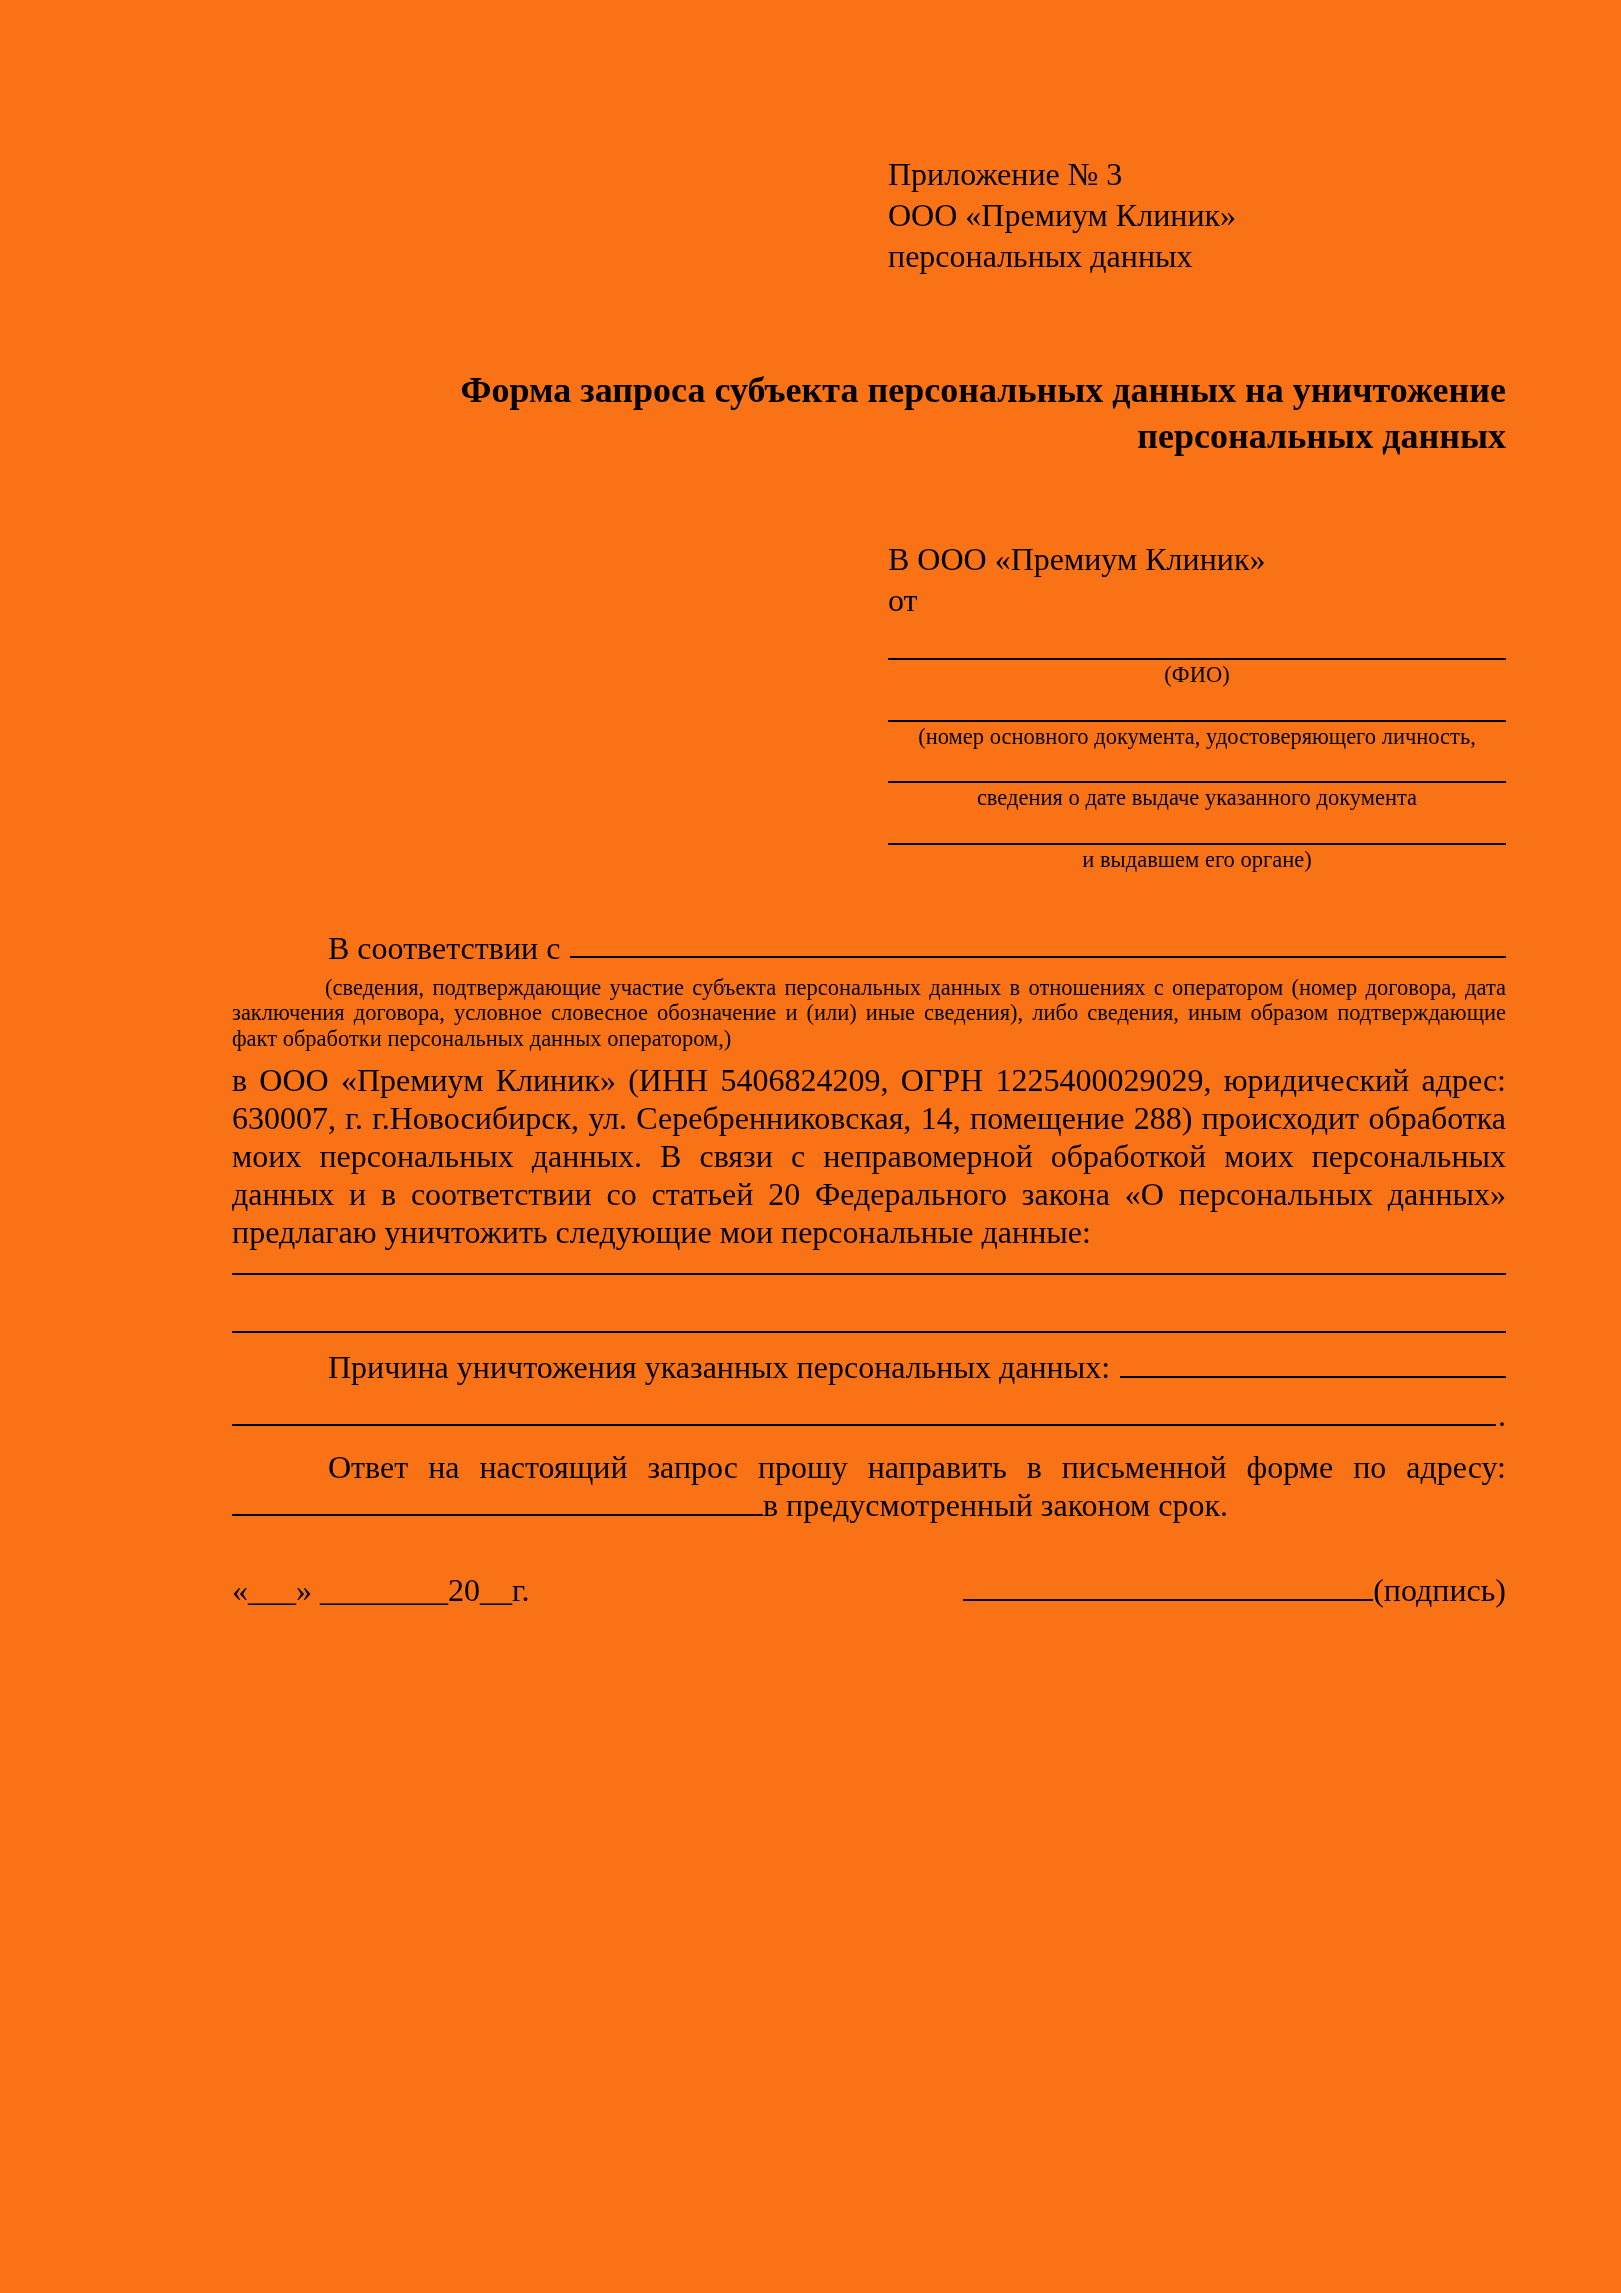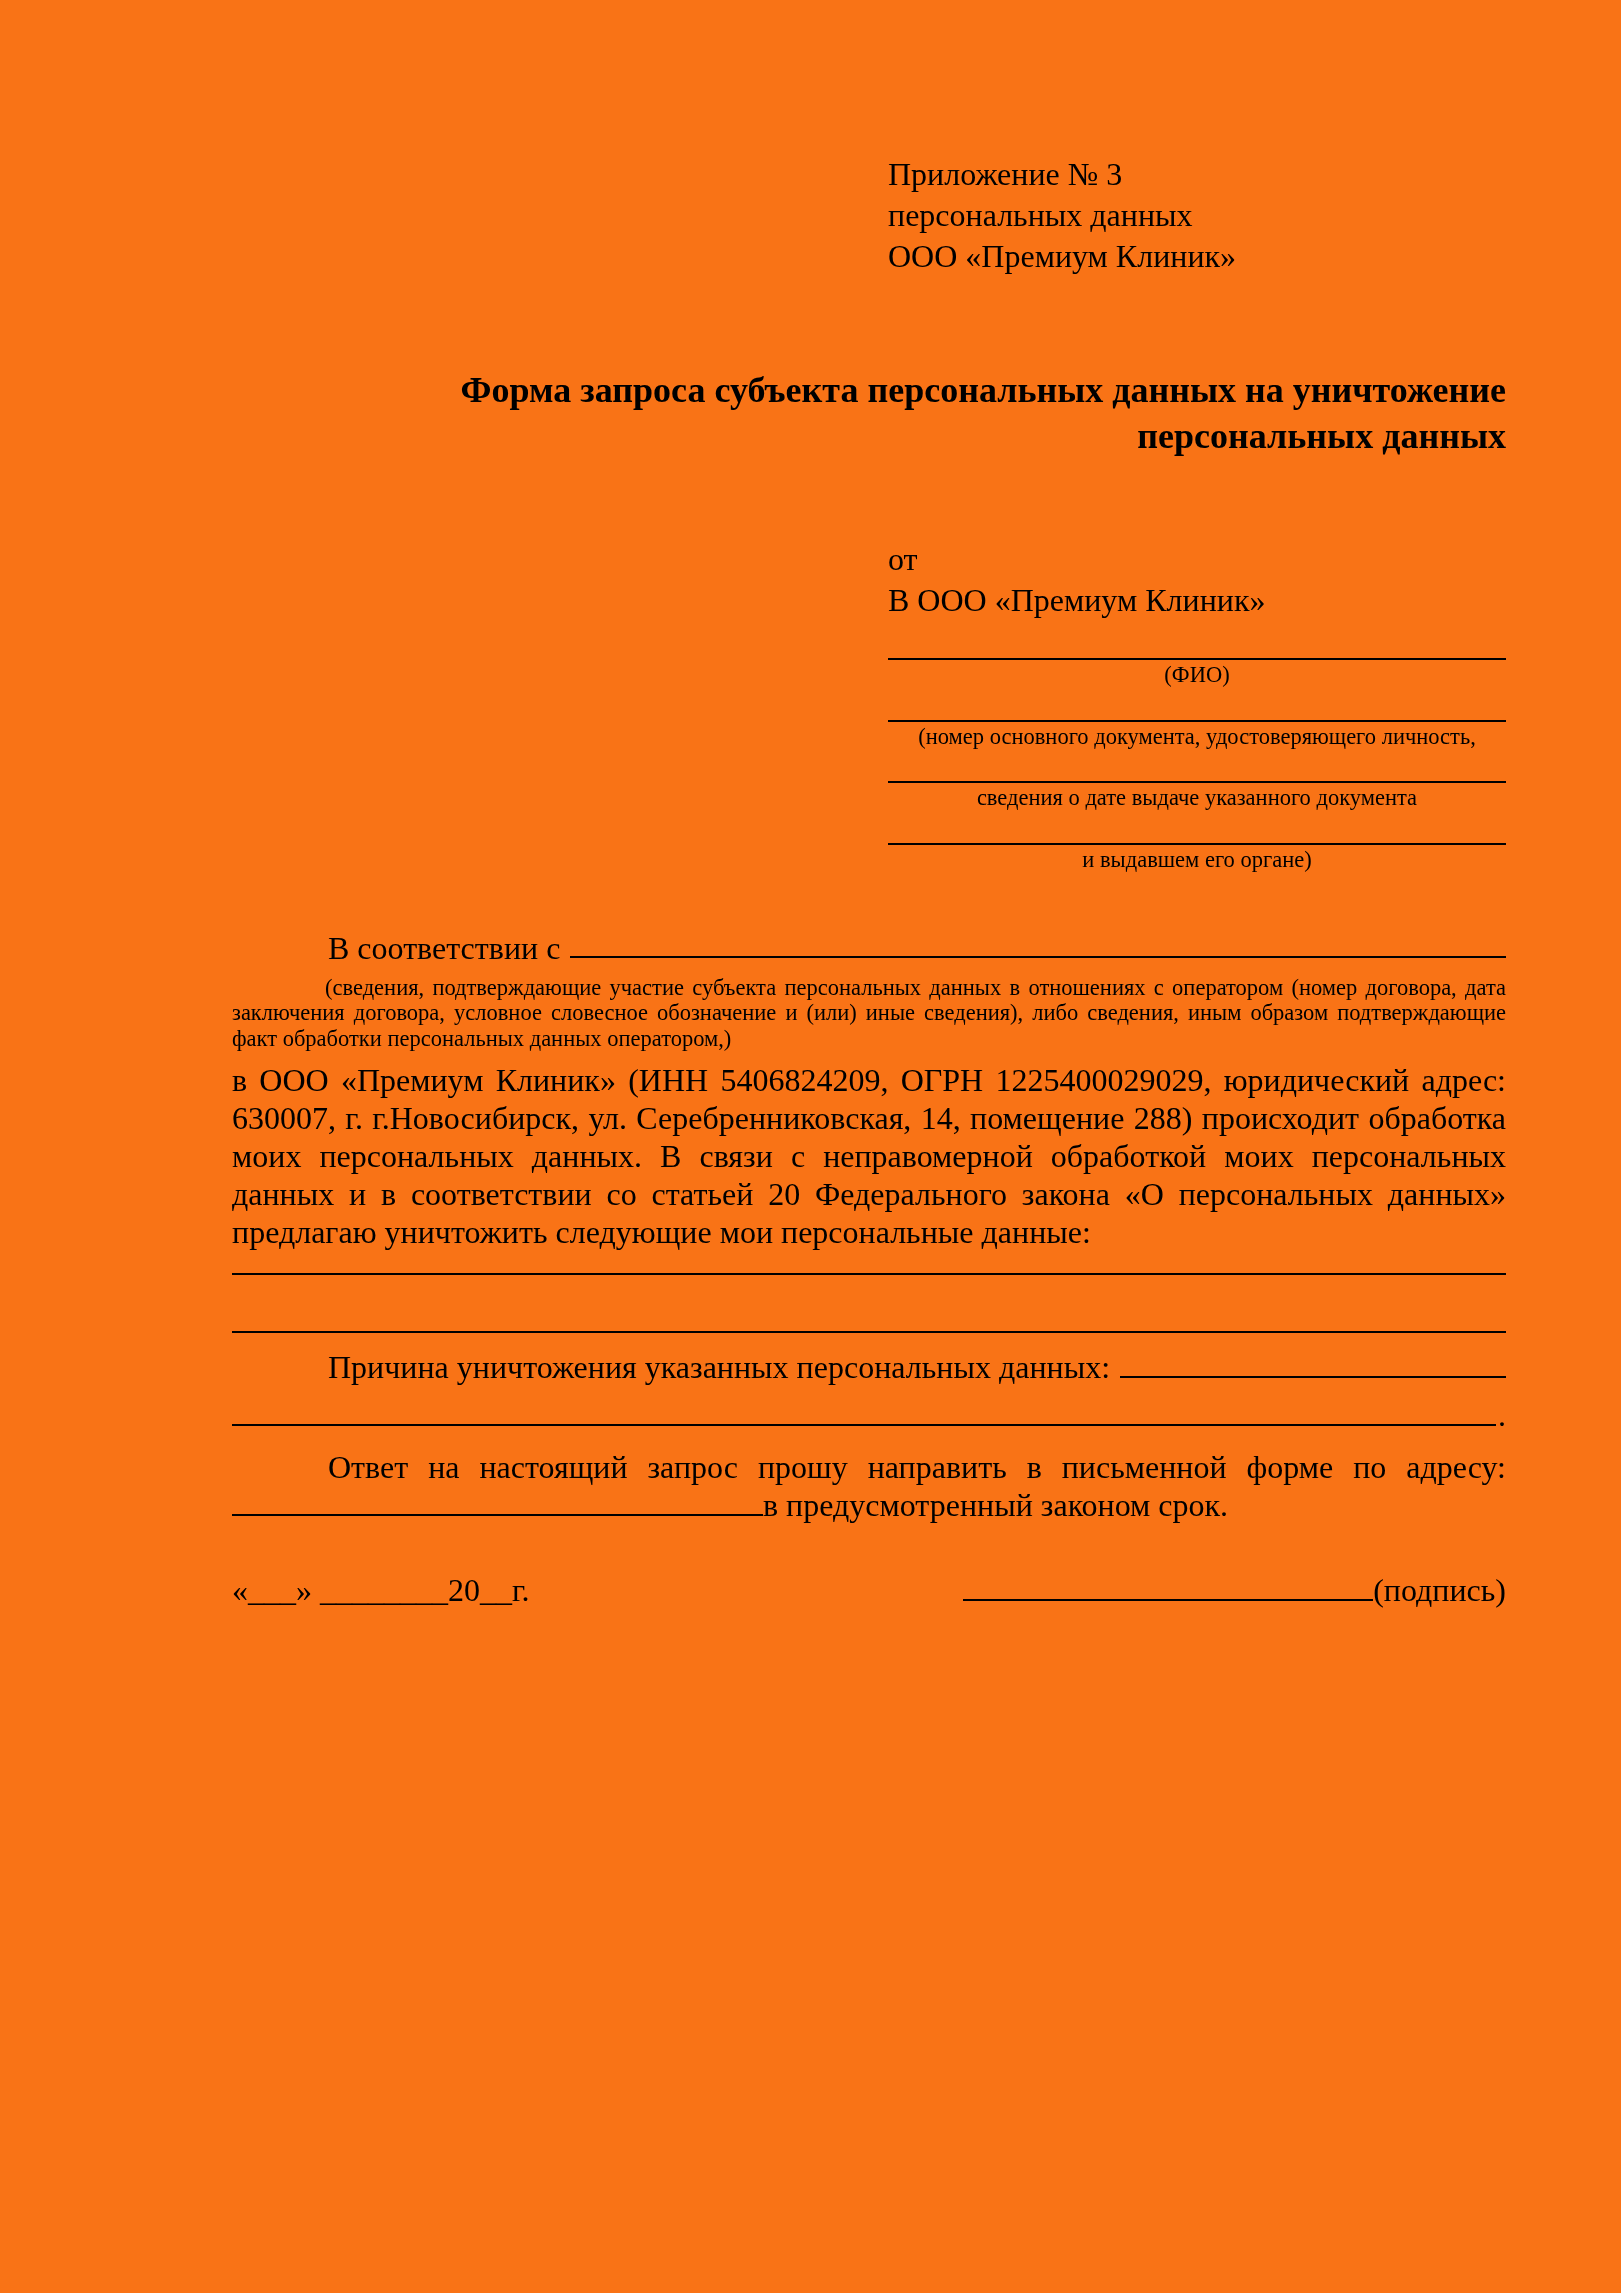--- a/index.html
+++ b/index.html
@@ -86,29 +86,29 @@
   .signature-group { display: flex; align-items: baseline; text-align: center; }
   .signature-line { width: 410px; border-bottom: 2.9px solid #000; height: 25.5px; }
 </style>
 </head>
 <body>
 
 <div class="page">
 
   <div class="appendix">
     <div>Приложение № 3</div>
+    <div>ООО «Премиум Клиник»</div>
     <div>персональных данных</div>
-    <div>ООО «Премиум Клиник»</div>
   </div>
 
   <h1 class="doc-title">Форма запроса субъекта персональных данных на уничтожение персональных данных</h1>
 
   <div class="addressee">
+    <div class="addr-line">В ООО «Премиум Клиник»</div>
     <div class="addr-line">от</div>
-    <div class="addr-line">В ООО «Премиум Клиник»</div>
 
     <div class="write-line first"></div>
     <div class="field-caption">(ФИО)</div>
 
     <div class="write-line next"></div>
     <div class="field-caption">(номер основного документа, удостоверяющего личность,</div>
 
     <div class="write-line next"></div>
     <div class="field-caption">сведения о дате выдаче указанного документа</div>
 

